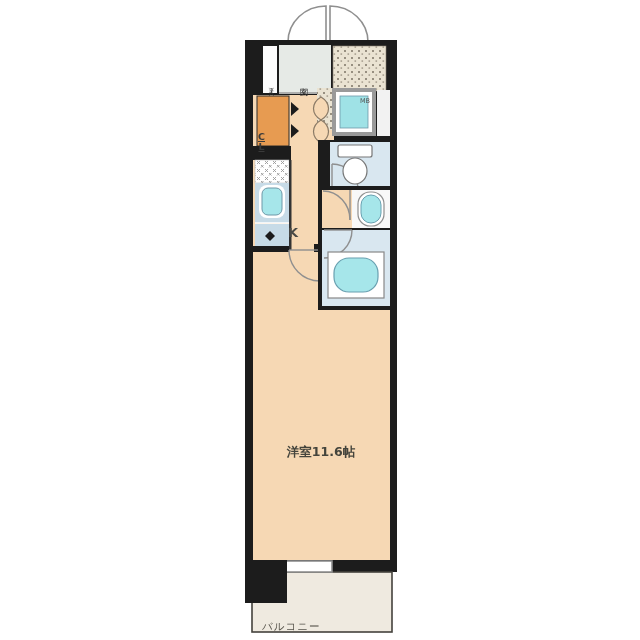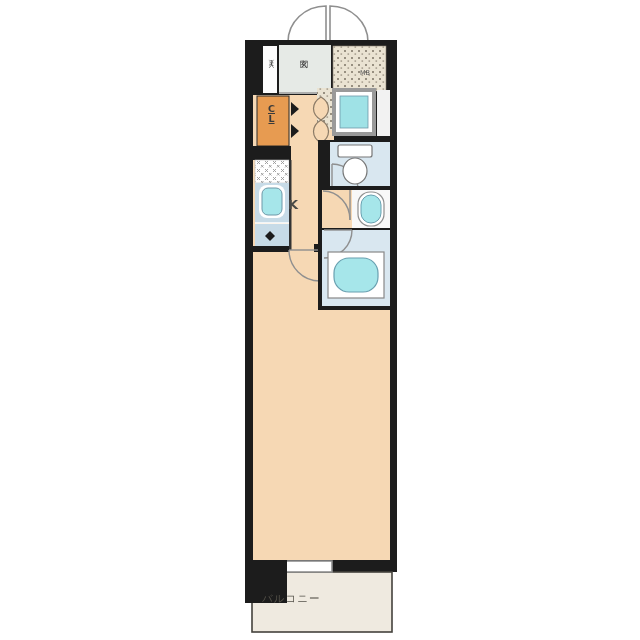--- a/index.html
+++ b/index.html
@@ -2,27 +2,27 @@
 <html><head>
 <meta charset="utf-8">
 <style>
   html,body { margin:0; padding:0; background:#ffffff; }
   .canvas {
     position:relative; width:640px; height:640px; background:#ffffff;
     font-family:"DejaVu Sans", sans-serif; overflow:hidden;
   }
   .plan-svg { position:absolute; left:0; top:0; }
   .labels { position:absolute; left:0; top:0; width:640px; height:640px; pointer-events:none; }
-  .lbl { position:absolute; color:#3c3c38; }
+  .lbl { position:absolute; color:#3c3c38;margin-top:28px; }
   .v-cjk { writing-mode:vertical-rl; text-orientation:upright; letter-spacing:1px; }
   .stack { word-break:break-all; line-height:1.05; text-align:center; }
   .lbl-shoe    { left:264px; top:55px;  width:12px; font-size:5.5px; color:#333; }
   .lbl-entr    { left:297px; top:53px;  font-size:8px; color:#333; }
   .lbl-mb      { left:360px; top:69px;  font-size:6.5px; color:#555; }
-  .lbl-cl      { left:266px; top:104px; width:11px; font-size:9.5px; font-weight:bold; color:#3a3a3a;text-decoration:underline; }
+  .lbl-cl      { left:256px; top:104px; width:11px; font-size:9.5px; font-weight:bold; color:#3a3a3a;text-decoration:underline; }
   .lbl-k       { left:288px; top:197px; font-size:13px; font-weight:bold; color:#4a4a46; }
   .lbl-room    { left:260px; top:416px; width:122px; text-align:center; font-size:12.5px; font-weight:600; color:#44443c; }
   .lbl-balcony { left:262px; top:592px; width:120px; text-align:left; font-size:10.5px; color:#55524a; letter-spacing:1px; }
 </style>
 </head>
 <body>
 
 <div class="canvas">
 
   <svg class="plan-svg" width="640" height="640" viewBox="0 0 640 640">
@@ -119,16 +119,17 @@
     <rect x="258" y="561" width="74" height="11" fill="#ffffff" stroke="#8f8f8f" stroke-width="1.6"></rect>
     <rect x="245" y="560" width="42" height="43" fill="#1c1c1c"></rect>
   </svg>
 
   <div class="labels">
     <div class="lbl lbl-shoe v-cjk">下足入</div>
     <div class="lbl lbl-entr v-cjk">玄関</div>
     <div class="lbl lbl-mb">MB</div>
     <div class="lbl lbl-cl stack">CL</div>
     <div class="lbl lbl-k">K</div>
+    <div class="lbl lbl-room">洋室11.6帖</div>
     <div class="lbl lbl-balcony">バルコニー</div>
   </div>
 
 </div>
 
 </body></html>

